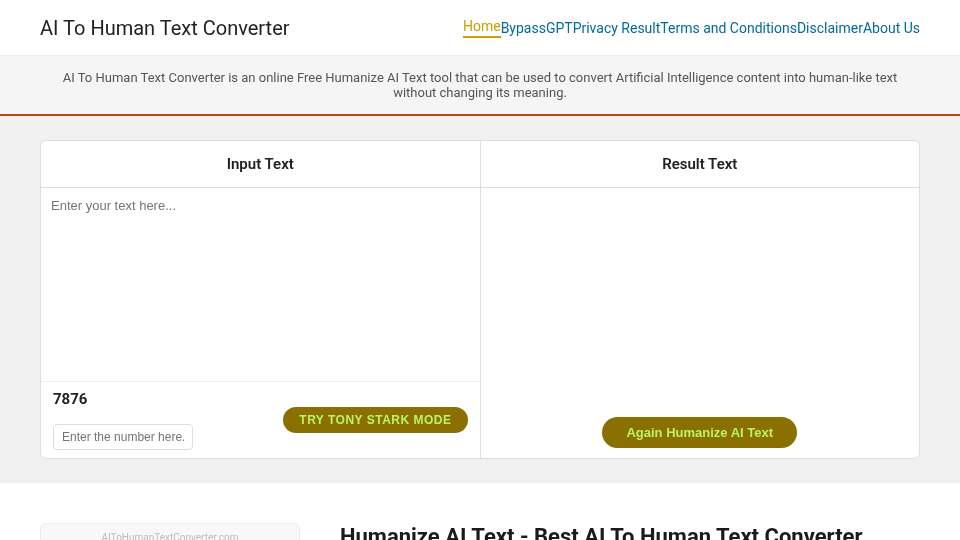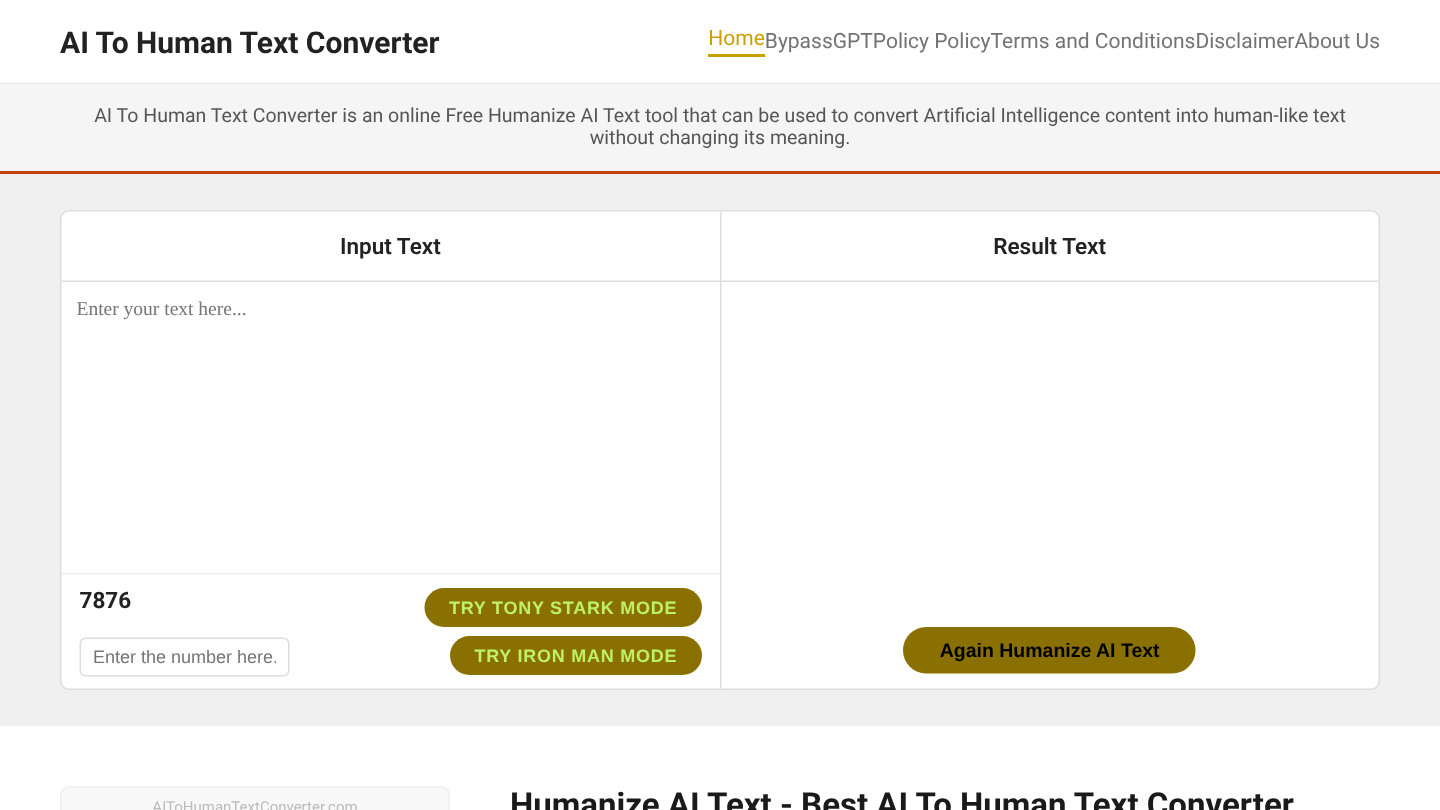--- a/index.html
+++ b/index.html
@@ -10,30 +10,30 @@
       display: flex;
       align-items: center;
       justify-content: space-between;
       padding: 0 40px;
       height: 56px;
       border-bottom: 1px solid #eee;
       background: #fff;
     }
     .logo {
       font-size: 20px;
-      font-weight: 700;
+      font-weight: 400;
       color: #222;
     }
     nav {
       display: flex;
       align-items: center;
     }
     nav a {
       text-decoration: none;
-      color: #737373;
+      color: #0369a1;
       font-size: 14px;
     }
     nav a.active {
       color: #c8a000;
       border-bottom: 2px solid #c8a000;
       padding-bottom: 2px;
     }
 
     
     .sub-header {
@@ -79,21 +79,21 @@
       padding: 10px;
     }
     textarea {
       width: 100%;
       height: 170px;
       border: none;
       outline: none;
       resize: none;
       font-size: 13px;
       color: #999;
-      font-family: Liberation Serif, serif;
+      font-family: Liberation Sans, sans-serif;
       background: transparent;
     }
     .panel-footer {
       padding: 8px 12px;
       display: flex;
       align-items: center;
       justify-content: space-between;
       border-top: 1px solid #eee;
     }
     .char-count {
@@ -128,21 +128,21 @@
       width: 140px;
     }
     .panel-footer-right {
       display: flex;
       align-items: center;
       justify-content: center;
       padding: 10px 12px;
     }
     .btn-humanize {
       background: #8a7000;
-      color: #000000;
+      color: #bef264;
       border: none;
       border-radius: 20px;
       padding: 8px 24px;
       font-size: 13px;
       font-weight: 600;
       cursor: pointer;
     }
 
     
     .bottom-section {
@@ -188,21 +188,21 @@
     }
   </style>
 </head>
 <body>
 
 <header>
   <div class="logo">AI To Human Text Converter</div>
   <nav>
     <a class="active">Home</a>
     <a>BypassGPT</a>
-    <a>Policy Policy</a>
+    <a>Privacy Result</a>
     <a>Terms and Conditions</a>
     <a>Disclaimer</a>
     <a>About Us</a>
   </nav>
 </header>
 
 <div class="sub-header">
   <span>AI To Human Text Converter is an online Free Humanize AI Text tool that can be used to convert Artificial Intelligence content into human-like text without changing its meaning.</span>
 </div>
 
@@ -214,21 +214,20 @@
       <div class="panel-body">
         <textarea placeholder="Enter your text here..." style=""></textarea>
       </div>
       <div class="panel-footer">
         <div style="display:flex; flex-direction:column; gap:16px;">
           <span class="char-count">7876</span>
           <input class="number-input" type="text" placeholder="Enter the number here.." style="">
         </div>
         <div class="btn-group">
           <button class="btn-tony">TRY TONY STARK MODE</button>
-          <button class="btn-iron">TRY IRON MAN MODE</button>
         </div>
       </div>
     </div>
 
     <div class="panel">
       <div class="panel-header">Result Text</div>
       <div class="panel-body">
         <textarea style="color: rgb(51, 51, 51);"></textarea>
       </div>
       <div class="panel-footer-right">

